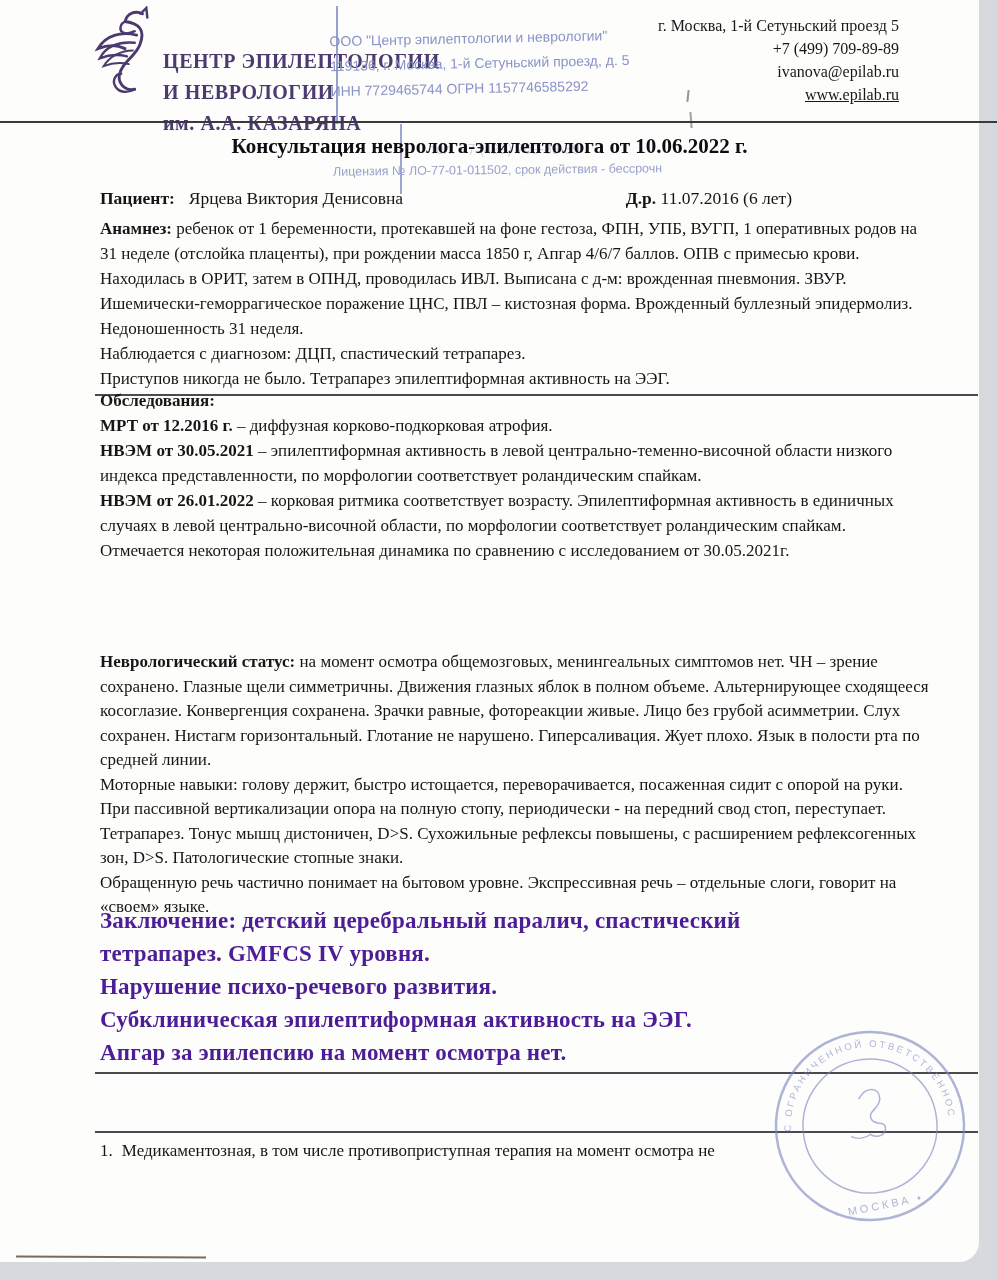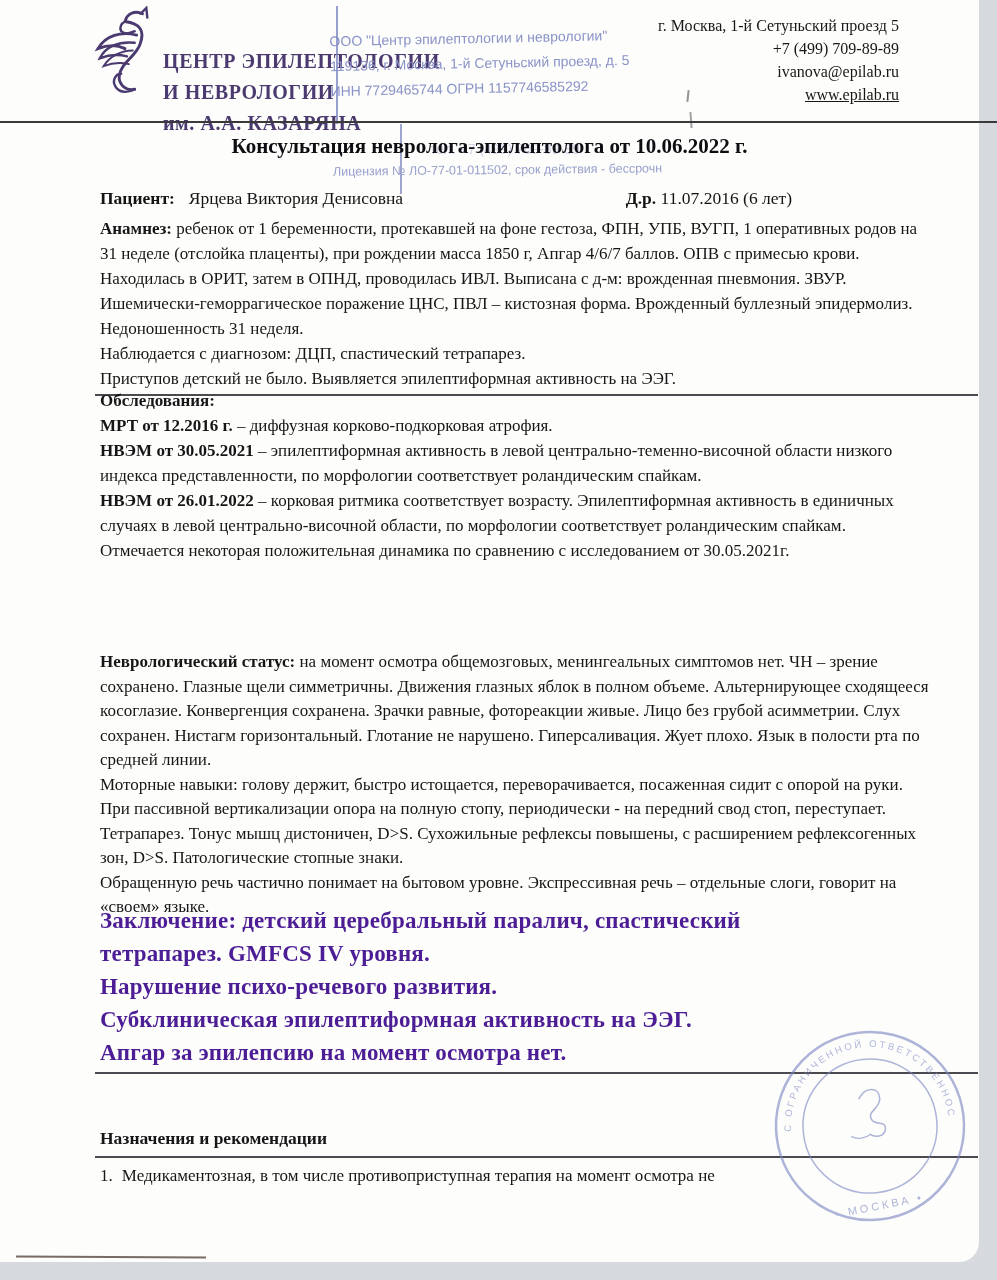--- a/index.html
+++ b/index.html
@@ -93,21 +93,21 @@
 
     <div class="abs patient-row">
       <b>Пациент:</b>
       <span class="name">Ярцева Виктория Денисовна</span>
       <span class="dob"><b>Д.р.</b> <span>11.07.2016  (6 лет)</span></span>
     </div>
 
     <div class="abs sect anam">
       <p class="bp txt"><b>Анамнез:</b> <span>ребенок от 1 беременности, протекавшей на фоне гестоза, ФПН, УПБ, ВУГП, 1 оперативных родов на 31 неделе (отслойка плаценты), при рождении масса 1850 г, Апгар 4/6/7 баллов. ОПВ с примесью крови. Находилась в ОРИТ, затем в ОПНД, проводилась ИВЛ. Выписана с д-м: врожденная пневмония. ЗВУР. Ишемически-геморрагическое поражение ЦНС, ПВЛ – кистозная форма. Врожденный буллезный эпидермолиз. Недоношенность 31 неделя.</span></p>
       <div class="txt">Наблюдается с диагнозом: ДЦП, спастический тетрапарез.</div>
-      <div class="txt">Приступов детский не было. Выявляется эпилептиформная активность на ЭЭГ.</div>
+      <div class="txt">Приступов никогда не было. Тетрапарез эпилептиформная активность на ЭЭГ.</div>
       <div class="rule-after"></div>
     </div>
 
     <div class="abs sect exam">
       <div class="txt"><b>Обследования:</b></div>
       <p class="bp txt"><b>МРТ от 12.2016 г.</b> <span>– диффузная корково-подкорковая атрофия.</span></p>
       <p class="bp txt"><b>НВЭМ от 30.05.2021</b> <span>– эпилептиформная активность в левой центрально-теменно-височной области низкого индекса представленности, по морфологии соответствует роландическим спайкам.</span></p>
       <p class="bp txt"><b>НВЭМ от 26.01.2022</b> <span>– корковая ритмика соответствует возрасту. Эпилептиформная активность в единичных случаях в левой центрально-височной области, по морфологии соответствует роландическим спайкам. Отмечается некоторая положительная динамика по сравнению с исследованием от 30.05.2021г.</span></p>
     </div>
 
@@ -121,21 +121,20 @@
       <div class="txt">
         <div>Заключение: детский церебральный паралич, спастический тетрапарез. GMFCS IV уровня.</div>
         <div>Нарушение психо-речевого развития.</div>
         <div>Субклиническая эпилептиформная активность на ЭЭГ.</div>
         <div>Апгар за эпилепсию на момент осмотра нет.</div>
       </div>
       <div class="rule-after"></div>
     </div>
 
     <div class="abs sect reco">
-      <div class="head">Назначения и рекомендации</div>
       <div class="rule-after"></div>
       <div class="item txt"><span class="num">1.</span><span>Медикаментозная, в том числе противоприступная терапия на момент осмотра не</span></div>
     </div>
 
     <div class="abs seal">
       <svg width="200" height="200" viewBox="0 0 200 200" style="transform:rotate(-7deg);">
         <g fill="none" stroke="#7d88c2">
           <circle cx="100" cy="100" r="94" stroke-width="2.5"></circle>
           <circle cx="100" cy="100" r="67" stroke-width="1.5"></circle>
           <path d="M92,72 c8,-12 22,-10 21,2 c-1,10 -14,11 -11,19 c3,8 15,3 13,12 c-2,8 -12,7 -16,3" stroke-width="1.6"></path>

